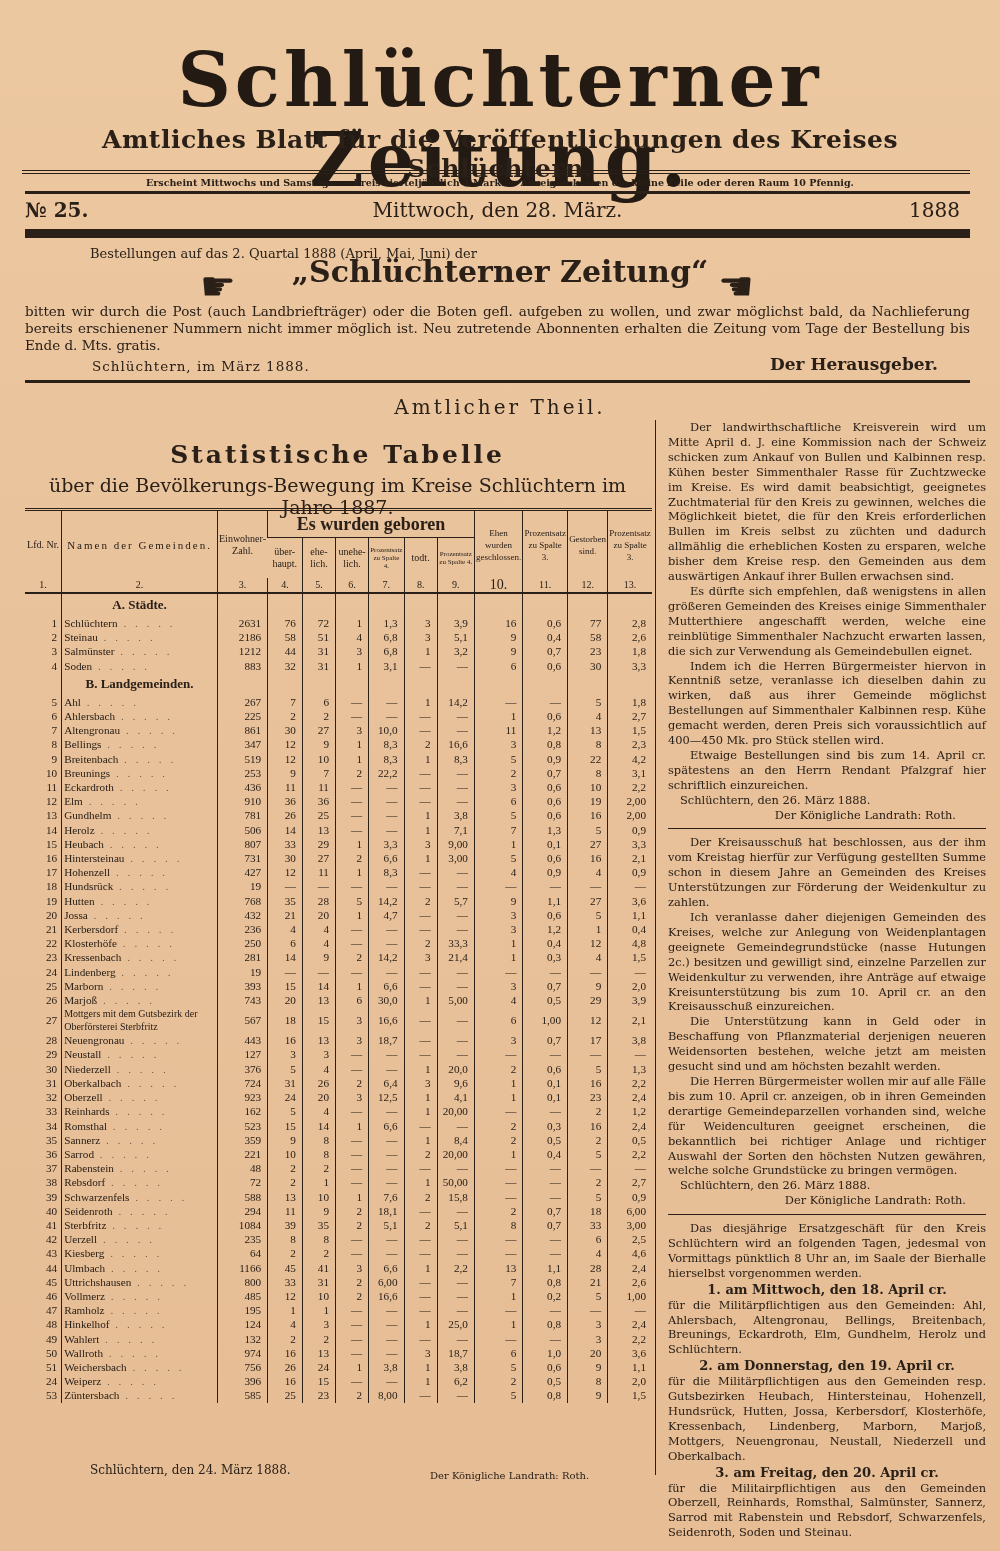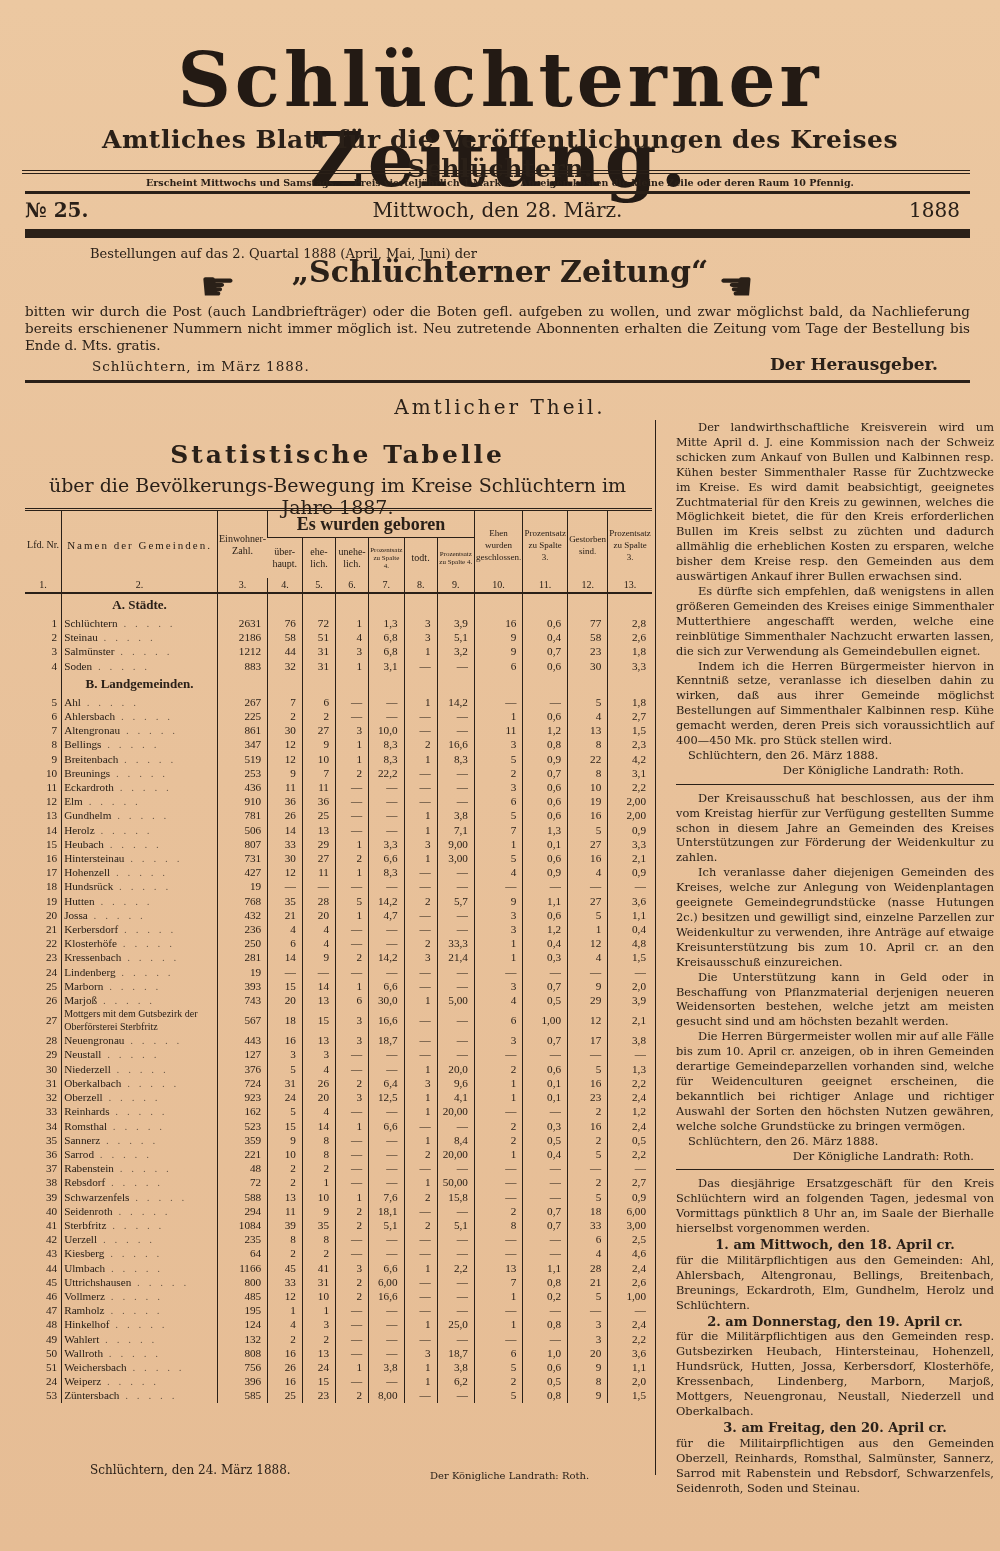--- a/index.html
+++ b/index.html
@@ -24,21 +24,21 @@
   table.stat td{border-left:1.5px solid #2a2018;padding:0 2px;line-height:14.2px;height:14.2px;text-align:center;white-space:nowrap;}
   table.stat tr td:first-child, table.stat tr th:first-child{border-left:none;}
   table.stat td.nr{text-align:right;padding-right:4px;width:30px;}
   table.stat td.name{text-align:left;width:150px;}
   table.stat td.num{text-align:right;padding-right:6px;}
   table.stat thead{border-top:3px double #2a2018;border-bottom:2px solid #2a2018;}
   .group-hd td{font-weight:bold;font-size:13px;}
   .dots{color:#6a5848;letter-spacing:3px;}
   .tbl-footer{position:absolute;left:90px;top:1463px;font-size:12px;}
   .tbl-sign{position:absolute;left:430px;top:1470px;font-size:10px;}
-  .right-col{position:absolute;left:655px;top:420px;width:318px;font-size:11.4px;line-height:14.9px;text-align:justify;border-left:1.5px solid #2a2018;padding-left:20px;height:1055px;}
+  .right-col{position:absolute;left:655px;top:420px;width:318px;font-size:11.4px;line-height:14.9px;text-align:justify;border-left:1.5px solid #2a2018;padding-left:12px;height:1055px;}
   .right-col p{margin:0;text-indent:22px;}
   .right-col .sig{text-align:right;text-indent:0;}
   .right-col .place{text-indent:12px;}
   .right-col hr{border:none;border-top:1.5px solid #2a2018;margin:6px 0 6px 0;}
   .right-col .day{text-align:center;font-weight:bold;font-size:13px;text-indent:0;margin-top:2px;}
 </style>
 </head>
 <body>
 
 <div class="page">
@@ -95,21 +95,21 @@
       <tr id="colnums">
           <th style="font-size: 10px; height: 14px;">1.</th>
           <th style="font-size: 10px; height: 14px;">2.</th>
           <th style="font-size: 10px; height: 14px;">3.</th>
           <th style="font-size: 10px; height: 14px;">4.</th>
           <th style="font-size: 10px; height: 14px;">5.</th>
           <th style="font-size: 10px; height: 14px;">6.</th>
           <th style="font-size: 10px; height: 14px;">7.</th>
           <th style="font-size: 10px; height: 14px;">8.</th>
           <th style="font-size: 10px; height: 14px;">9.</th>
-          <th style="font-size: 10px; height: 14px;">10.</th>
+          <th style="font-size: 14px; height: 14px;">10.</th>
           <th style="font-size: 10px; height: 14px;">11.</th>
           <th style="font-size: 10px; height: 14px;">12.</th>
           <th style="font-size: 10px; height: 14px;">13.</th>
         </tr>
     </thead>
     <tbody id="tbody">
         <tr class="group-hd">
           <td></td>
           <td style="text-align: center; height: 22px;">A. Städte.</td>
           <td></td>
@@ -870,21 +870,21 @@
           <td class="num">—</td>
           <td class="num">—</td>
           <td class="num">—</td>
           <td class="num">—</td>
           <td class="num">3</td>
           <td class="num">2,2</td>
         </tr>
         <tr>
           <td class="nr">50</td>
           <td class="name">Wallroth<span class="dots"> . . . . .</span></td>
-          <td class="num">808</td>
+          <td class="num">974</td>
           <td class="num">16</td>
           <td class="num">13</td>
           <td class="num">—</td>
           <td class="num">—</td>
           <td class="num">3</td>
           <td class="num">18,7</td>
           <td class="num">6</td>
           <td class="num">1,0</td>
           <td class="num">20</td>
           <td class="num">3,6</td>
@@ -938,20 +938,21 @@
   </table>
 
   <div class="tbl-footer">Schlüchtern, den 24. März 1888.</div>
   <div class="tbl-sign">Der Königliche Landrath: Roth.</div>
 
   <div class="right-col">
     <div>
       <p>Der landwirthschaftliche Kreisverein wird um Mitte April d. J. eine Kommission nach der Schweiz schicken zum Ankauf von Bullen und Kalbinnen resp. Kühen bester Simmenthaler Rasse für Zuchtzwecke im Kreise. Es wird damit beabsichtigt, geeignetes Zuchtmaterial für den Kreis zu gewinnen, welches die Möglichkeit bietet, die für den Kreis erforderlichen Bullen im Kreis selbst zu züchten und dadurch allmählig die erheblichen Kosten zu ersparen, welche bisher dem Kreise resp. den Gemeinden aus dem auswärtigen Ankauf ihrer Bullen erwachsen sind.</p>
       <p>Es dürfte sich empfehlen, daß wenigstens in allen größeren Gemeinden des Kreises einige Simmenthaler Mutterthiere angeschafft werden, welche eine reinblütige Simmenthaler Nachzucht erwarten lassen, die sich zur Verwendung als Gemeindebullen eignet.</p>
       <p>Indem ich die Herren Bürgermeister hiervon in Kenntniß setze, veranlasse ich dieselben dahin zu wirken, daß aus ihrer Gemeinde möglichst Bestellungen auf Simmenthaler Kalbinnen resp. Kühe gemacht werden, deren Preis sich voraussichtlich auf 400—450 Mk. pro Stück stellen wird.</p>
+      <p>Etwaige Bestellungen sind bis zum 14. April cr. spätestens an den Herrn Rendant Pfalzgraf hier schriftlich einzureichen.</p>
       <p class="place">Schlüchtern, den 26. März 1888.</p>
       <p class="sig" style="padding-right:30px;">Der Königliche Landrath: Roth.</p>
     </div>
     <hr>
     <div>
       <p>Der Kreisausschuß hat beschlossen, aus der ihm vom Kreistag hierfür zur Verfügung gestellten Summe schon in diesem Jahre an Gemeinden des Kreises Unterstützungen zur Förderung der Weidenkultur zu zahlen.</p>
       <p>Ich veranlasse daher diejenigen Gemeinden des Kreises, welche zur Anlegung von Weidenplantagen geeignete Gemeindegrundstücke (nasse Hutungen 2c.) besitzen und gewilligt sind, einzelne Parzellen zur Weidenkultur zu verwenden, ihre Anträge auf etwaige Kreisunterstützung bis zum 10. April cr. an den Kreisausschuß einzureichen.</p>
       <p>Die Unterstützung kann in Geld oder in Beschaffung von Pflanzmaterial derjenigen neueren Weidensorten bestehen, welche jetzt am meisten gesucht sind und am höchsten bezahlt werden.</p>
       <p>Die Herren Bürgermeister wollen mir auf alle Fälle bis zum 10. April cr. anzeigen, ob in ihren Gemeinden derartige Gemeindeparzellen vorhanden sind, welche für Weidenculturen geeignet erscheinen, die bekanntlich bei richtiger Anlage und richtiger Auswahl der Sorten den höchsten Nutzen gewähren, welche solche Grundstücke zu bringen vermögen.</p>
       <p class="place">Schlüchtern, den 26. März 1888.</p>

